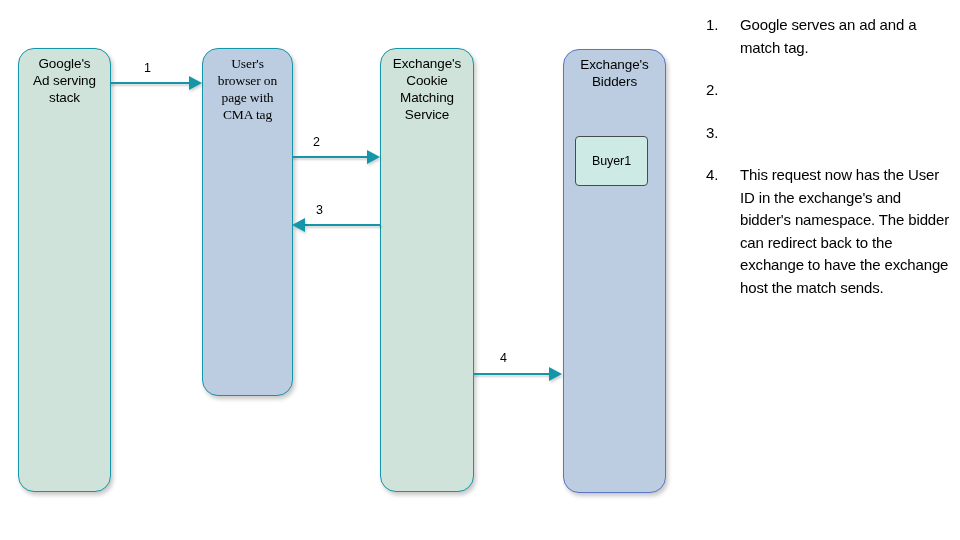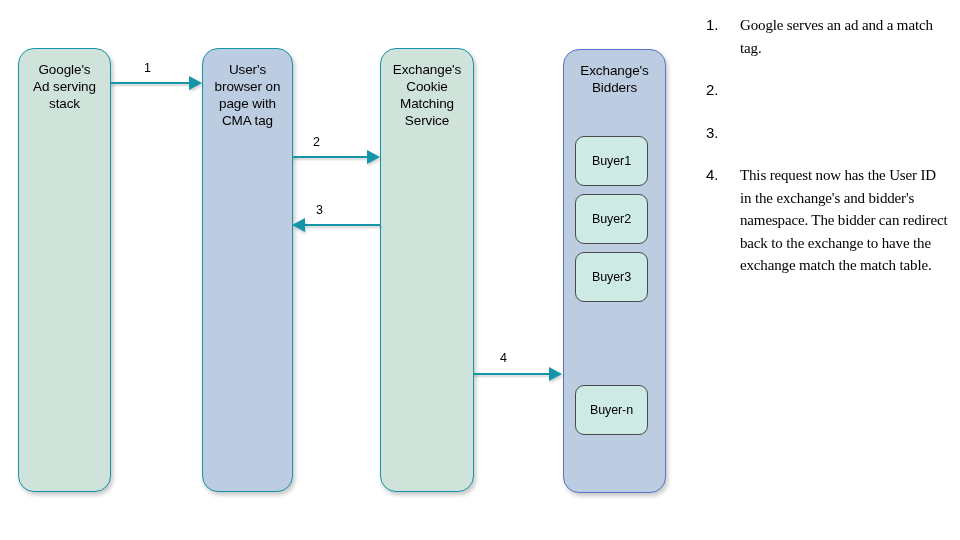--- a/index.html
+++ b/index.html
@@ -24,21 +24,21 @@
     height: 540px;
   }
 
   
   .pillar {
     position: absolute;
     box-sizing: border-box;
     border-radius: 16px;
     display: flex;
     justify-content: center;
-    padding-top: 12px;
+    padding-top: 6px;
     box-shadow: 2px 3px 4px rgba(0,0,0,0.22);
   }
   .pillar .pillar-label {
     font-size: 13.5px;
     line-height: 17px;
     text-align: center;
     white-space: pre-line;
     letter-spacing: -0.1px;
   }
 
@@ -49,34 +49,34 @@
   .pillar.blue {
     background: #bccde1;
     border: 1.4px solid #1596a8;
   }
   .pillar.blue-violet {
     background: #bccde1;
     border: 1.4px solid #5b74c9;
   }
 
   #pillar-google     { left: 18px;  top: 48px; width: 93px;  height: 444px; }
-  #pillar-browser    { left: 202px; top: 48px; width: 91px;  height: 444px; }
+  #pillar-browser    { left: 202px; top: 48px; width: 91px;  height: 348px; font-family: Liberation Serif, serif; }
   #pillar-cms        { left: 380px; top: 48px; width: 94px;  height: 444px; }
   #pillar-bidders    { left: 563px; top: 49px; width: 103px; height: 444px; }
 
   
   .buyer-chip {
     position: absolute;
     box-sizing: border-box;
     width: 73px;
     height: 50px;
     left: 575px;
     background: #cdeae4;
     border: 1.1px solid #4a4a4a;
-    border-radius: 9px;
+    border-radius: 4px;
     display: flex;
     align-items: center;
     justify-content: center;
     font-size: 12.5px;
     letter-spacing: -0.1px;
   }
 
   
   .arrow-line {
     position: absolute;
@@ -117,21 +117,20 @@
     width: 34px;
     flex: 0 0 34px;
     font-size: 15px;
     line-height: 22.5px;
   }
   .step-text {
     flex: 1 1 auto;
     font-size: 15px;
     line-height: 22.5px;
     letter-spacing: -0.15px;
-    font-family: Liberation Serif, serif;
   }
 </style>
 </head>
 <body>
 
 <div id="diagram-canvas">
 
   <div class="pillar green" id="pillar-google">
     <span class="pillar-label">Google's
 Ad serving
@@ -153,29 +152,20 @@
   </div>
 
   <div class="pillar blue-violet" id="pillar-bidders">
     <span class="pillar-label">Exchange's
 Bidders</span>
   </div>
 
   <div class="buyer-chip" style="top:136px;">
     <span>Buyer1</span>
   </div>
-  <div class="buyer-chip" style="top:194px;">
-    <span>Buyer2</span>
-  </div>
-  <div class="buyer-chip" style="top:252px;">
-    <span>Buyer3</span>
-  </div>
-  <div class="buyer-chip" style="top:385px;">
-    <span>Buyer-n</span>
-  </div>
 
   <div class="arrow-line" style="left:110px; top:82px; width:80px;"></div>
   <div class="arrow-head right" style="left:189px; top:76px;"></div>
   <div class="arrow-number" style="left:144px; top:61px;">1</div>
 
   <div class="arrow-line" style="left:292px; top:156px; width:76px;"></div>
   <div class="arrow-head right" style="left:367px; top:150px;"></div>
   <div class="arrow-number" style="left:313px; top:135px;">2</div>
 
   <div class="arrow-line" style="left:305px; top:224px; width:76px;"></div>
@@ -194,15 +184,15 @@
     <span class="step-text">Google serves an ad and a match tag.</span>
   </li>
   <li class="step-row">
     <span class="step-num">2.</span>
   </li>
   <li class="step-row">
     <span class="step-num">3.</span>
   </li>
   <li class="step-row">
     <span class="step-num">4.</span>
-    <span class="step-text">This request now has the User ID in the exchange's and bidder's namespace. The bidder can redirect back to the exchange to have the exchange match the match table.</span>
+    <span class="step-text">This request now has the User ID in the exchange's and bidder's namespace. The bidder can redirect back to the exchange to have the exchange host the match sends.</span>
   </li>
 </ol>
 
 </body></html>

